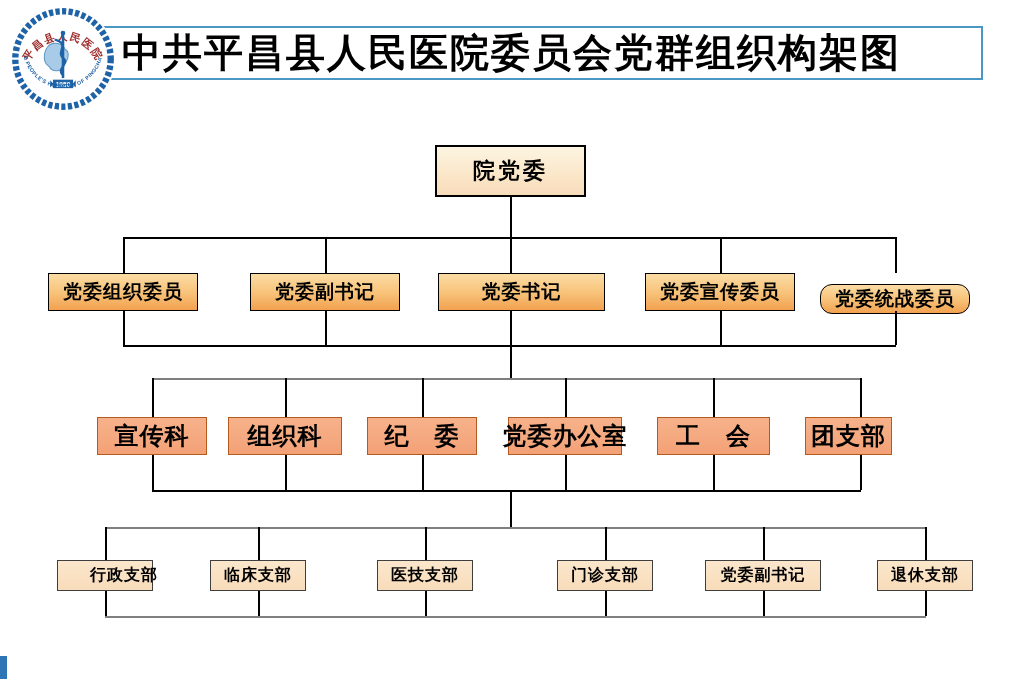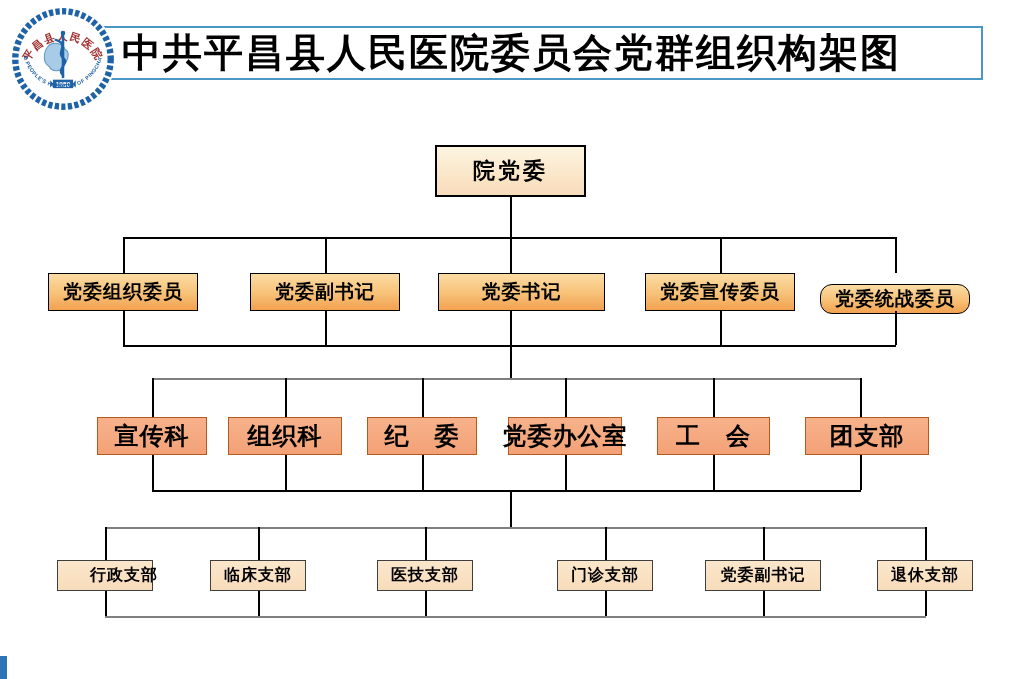--- a/index.html
+++ b/index.html
@@ -132,21 +132,21 @@
     </div>
   <div class="node department-node" style="left:367px;top:417px;width:110px;height:38px;font-family:Liberation Serif, serif;">
       <span>纪　委</span>
     </div>
   <div class="node department-node" style="left:508px;top:417px;width:114px;height:38px;">
       <span>党委办公室</span>
     </div>
   <div class="node department-node" style="left:657px;top:417px;width:113px;height:38px;">
       <span>工　会</span>
     </div>
-  <div class="node department-node" style="left:805px;top:417px;width:124px;height:38px;">
+  <div class="node department-node" style="left:805px;top:417px;width:87px;height:38px;">
       <span>团支部</span>
     </div>
 
   <div class="vline" style="left:152px;top:455px;height:35px;"></div>
   <div class="vline" style="left:285px;top:455px;height:35px;"></div>
   <div class="vline" style="left:422px;top:455px;height:35px;"></div>
   <div class="vline" style="left:565px;top:455px;height:35px;"></div>
   <div class="vline" style="left:713px;top:455px;height:35px;"></div>
   <div class="vline" style="left:860px;top:455px;height:35px;"></div>
   <div class="hline" style="left:152px;top:490px;width:709px;"></div>

